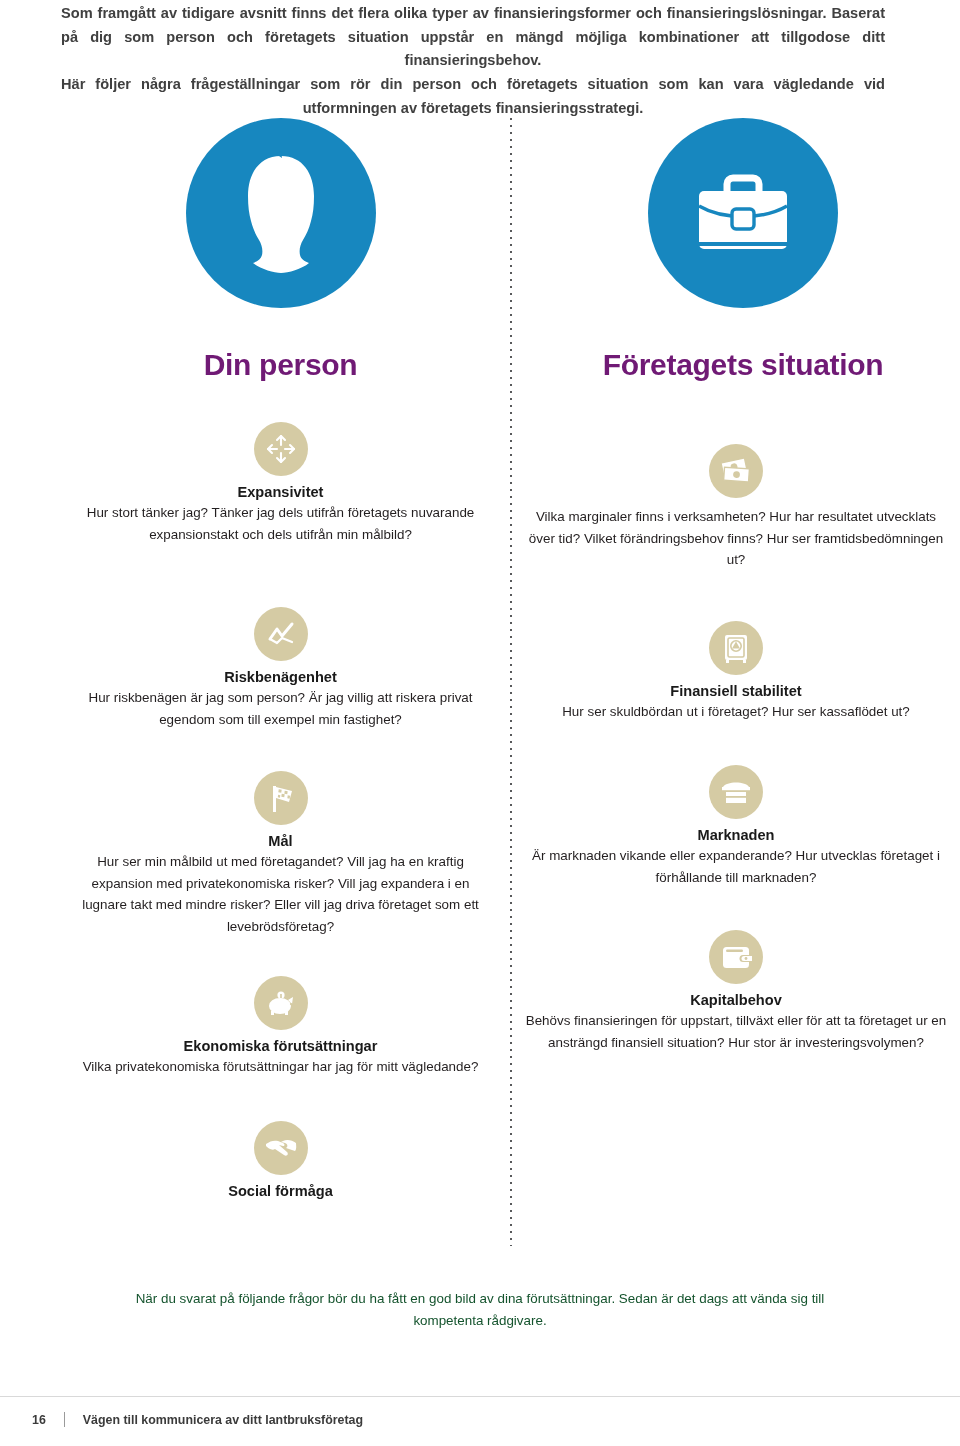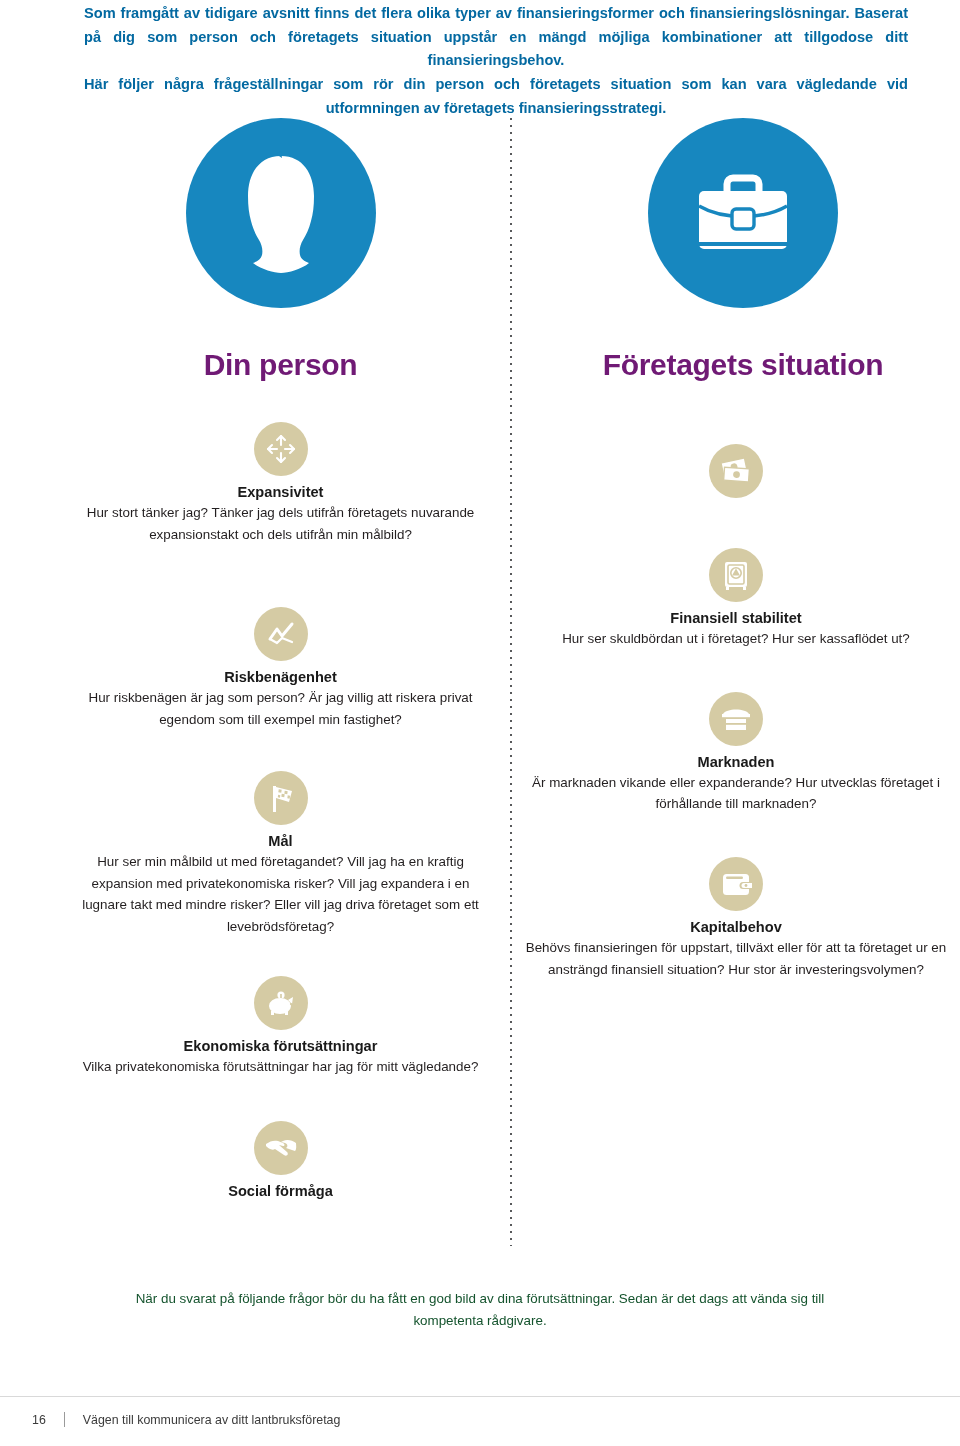--- a/index.html
+++ b/index.html
@@ -16,28 +16,28 @@
     width: 960px;
     height: 1446px;
     margin: 0 auto;
     background: #ffffff;
     overflow: hidden;
   }
 
   
   .intro {
     position: absolute;
-    left: 84px;
+    left: 61px;
     top: 2px;
     width: 824px;
     text-align: center;
     font-size: 14.6px;
     font-weight: bold;
     line-height: 1.62;
-    color: #0369a1;
+    color: #404040;
   }
   .intro p { margin: 0; }
   .intro p.lead { text-align: justify; text-align-last: center; }
 
   
   .divider {
     position: absolute;
     left: 510px;
     top: 118px;
     width: 2px;
@@ -126,20 +126,21 @@
   }
   .footer {
     position: absolute;
     left: 32px;
     top: 1412px;
     font-size: 12.4px;
     color: #3b3b3b;
     display: flex;
     align-items: center;
     gap: 18px;
+    font-weight: bold;
   }
   .footer-sep {
     display: inline-block;
     width: 1px;
     height: 15px;
     background: #9a9a9a;
   }
 </style>
 </head>
 <body>
@@ -262,20 +263,21 @@
           <g transform="rotate(-12 17 15)">
             <rect x="4" y="4" width="24" height="13" fill="#ffffff" stroke="#d5cba4" stroke-width="1.4"></rect>
             <circle cx="16" cy="10.5" r="3.4" fill="#d5cba4"></circle>
           </g>
           <g transform="rotate(4 17 19)">
             <rect x="5" y="12" width="25" height="13" fill="#ffffff" stroke="#d5cba4" stroke-width="1.4"></rect>
             <circle cx="17.5" cy="18.5" r="3.4" fill="#d5cba4"></circle>
           </g>
         </svg>
       </div>
+      <div class="sec-body">Vilka marginaler finns i verksamheten? Hur har resultatet utvecklats över tid? Vilket förändringsbehov finns? Hur ser framtidsbedömningen ut?</div>
     </div>
 
     <div class="section" style="margin-top:50px; margin-left:24px; width:424px;">
       <div class="sec-icon">
         <svg width="30" height="32" viewBox="0 0 30 32" aria-hidden="true">
           <rect x="4" y="3" width="22" height="25" rx="2" fill="#ffffff"></rect>
           <rect x="7" y="6" width="16" height="19" rx="1.5" fill="none" stroke="#d5cba4" stroke-width="1.6"></rect>
           <circle cx="15" cy="14" r="5.2" fill="none" stroke="#d5cba4" stroke-width="1.6"></circle>
           <path fill="#d5cba4" d="M15 9.5 l4 7 h-8 z"></path>
           <rect x="5" y="28" width="3" height="3" fill="#ffffff"></rect>

